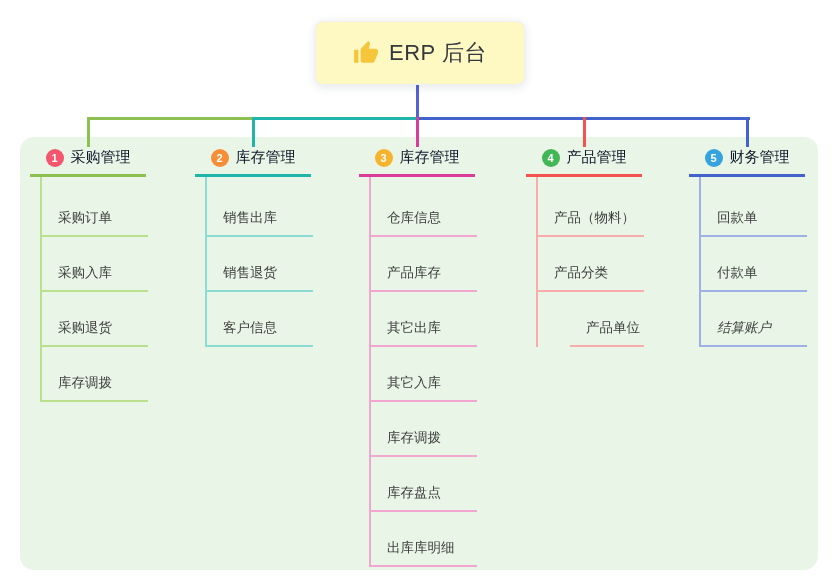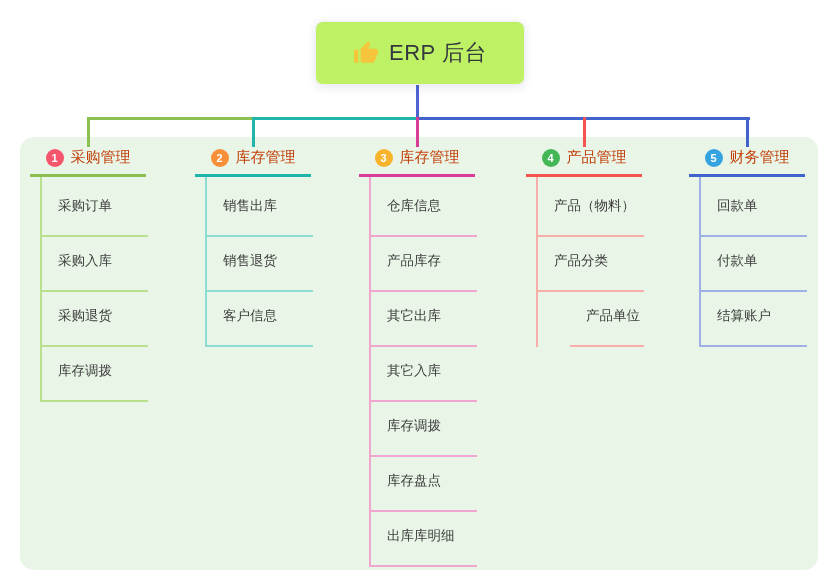--- a/index.html
+++ b/index.html
@@ -9,48 +9,48 @@
     font-family:"Liberation Sans","DejaVu Sans",sans-serif;
   }
   
   .panel{
     position:absolute;left:20px;top:137px;width:798px;height:433px;
     border-radius:14px;background:#e9f6e7;
   }
   
   .root-node{
     position:absolute;left:315px;top:21px;width:208px;height:62px;
-    background:#bef264;border:1px solid #f0f0f0;border-radius:8px;
+    background:#fef9c3;border:1px solid #f0f0f0;border-radius:8px;
     box-shadow:0 2px 10px rgba(60,70,90,.14);
     display:flex;align-items:center;justify-content:center;gap:10px;
     z-index:3;
   }
   .root-title{font-size:22px;color:#33383f;font-weight:500;letter-spacing:.5px;}
   .thumb-icon{width:26px;height:26px;display:block;}
   
   .hline,.vline{position:absolute;z-index:1;}
   
   .branch{position:absolute;width:116px;z-index:2;}
   .branch-header{
     height:36px;box-sizing:border-box;
     display:flex;align-items:center;justify-content:center;gap:7px;
     border-bottom:3px solid #999;
   }
-  .branch-label{font-size:15px;color:#c2410c;font-weight:500;white-space:nowrap;}
+  .branch-label{font-size:15px;color:#0f172a;font-weight:500;white-space:nowrap;}
   .badge{
     width:18px;height:18px;border-radius:50%;flex:0 0 18px;
     color:#fff;font-size:11px;font-weight:bold;line-height:18px;text-align:center;
   }
   .children{
     margin-left:10px;border-left:2px solid #ccc;padding-top:5px;width:106px;
   }
   .child{
     height:55px;box-sizing:border-box;border-bottom:2px solid #ccc;
     display:flex;align-items:flex-end;
-    padding:0 0 20px 16px;
+    padding:0 0 8px 16px;
     font-size:13.5px;color:#3d3d3d;white-space:nowrap;
   }
 </style>
 </head>
 <body>
 
 <div class="panel"></div>
 
 <div class="root-node">
   <svg class="thumb-icon" viewBox="0 0 24 24" aria-hidden="true">
@@ -125,16 +125,16 @@
   </div>
 
   <div class="branch" style="left: 689px; top: 141px;">
     <div class="branch-header" style="border-bottom-color: rgb(66, 99, 204);">
       <span class="badge" style="background: rgb(53, 163, 224);">5</span>
       <span class="branch-label">财务管理</span>
     </div>
     <div class="children" style="border-left-color: rgb(159, 176, 228);">
         <div class="child" style="border-bottom-color: rgb(159, 176, 228);">回款单</div>
         <div class="child" style="border-bottom-color: rgb(159, 176, 228);">付款单</div>
-        <div class="child" style="border-bottom-color: rgb(159, 176, 228);">结算账户</div>
+        <div class="child" style="border-bottom-color: rgb(159, 176, 228); font-style: italic;">结算账户</div>
       </div>
   </div>
 </div>
 
 </body></html>

